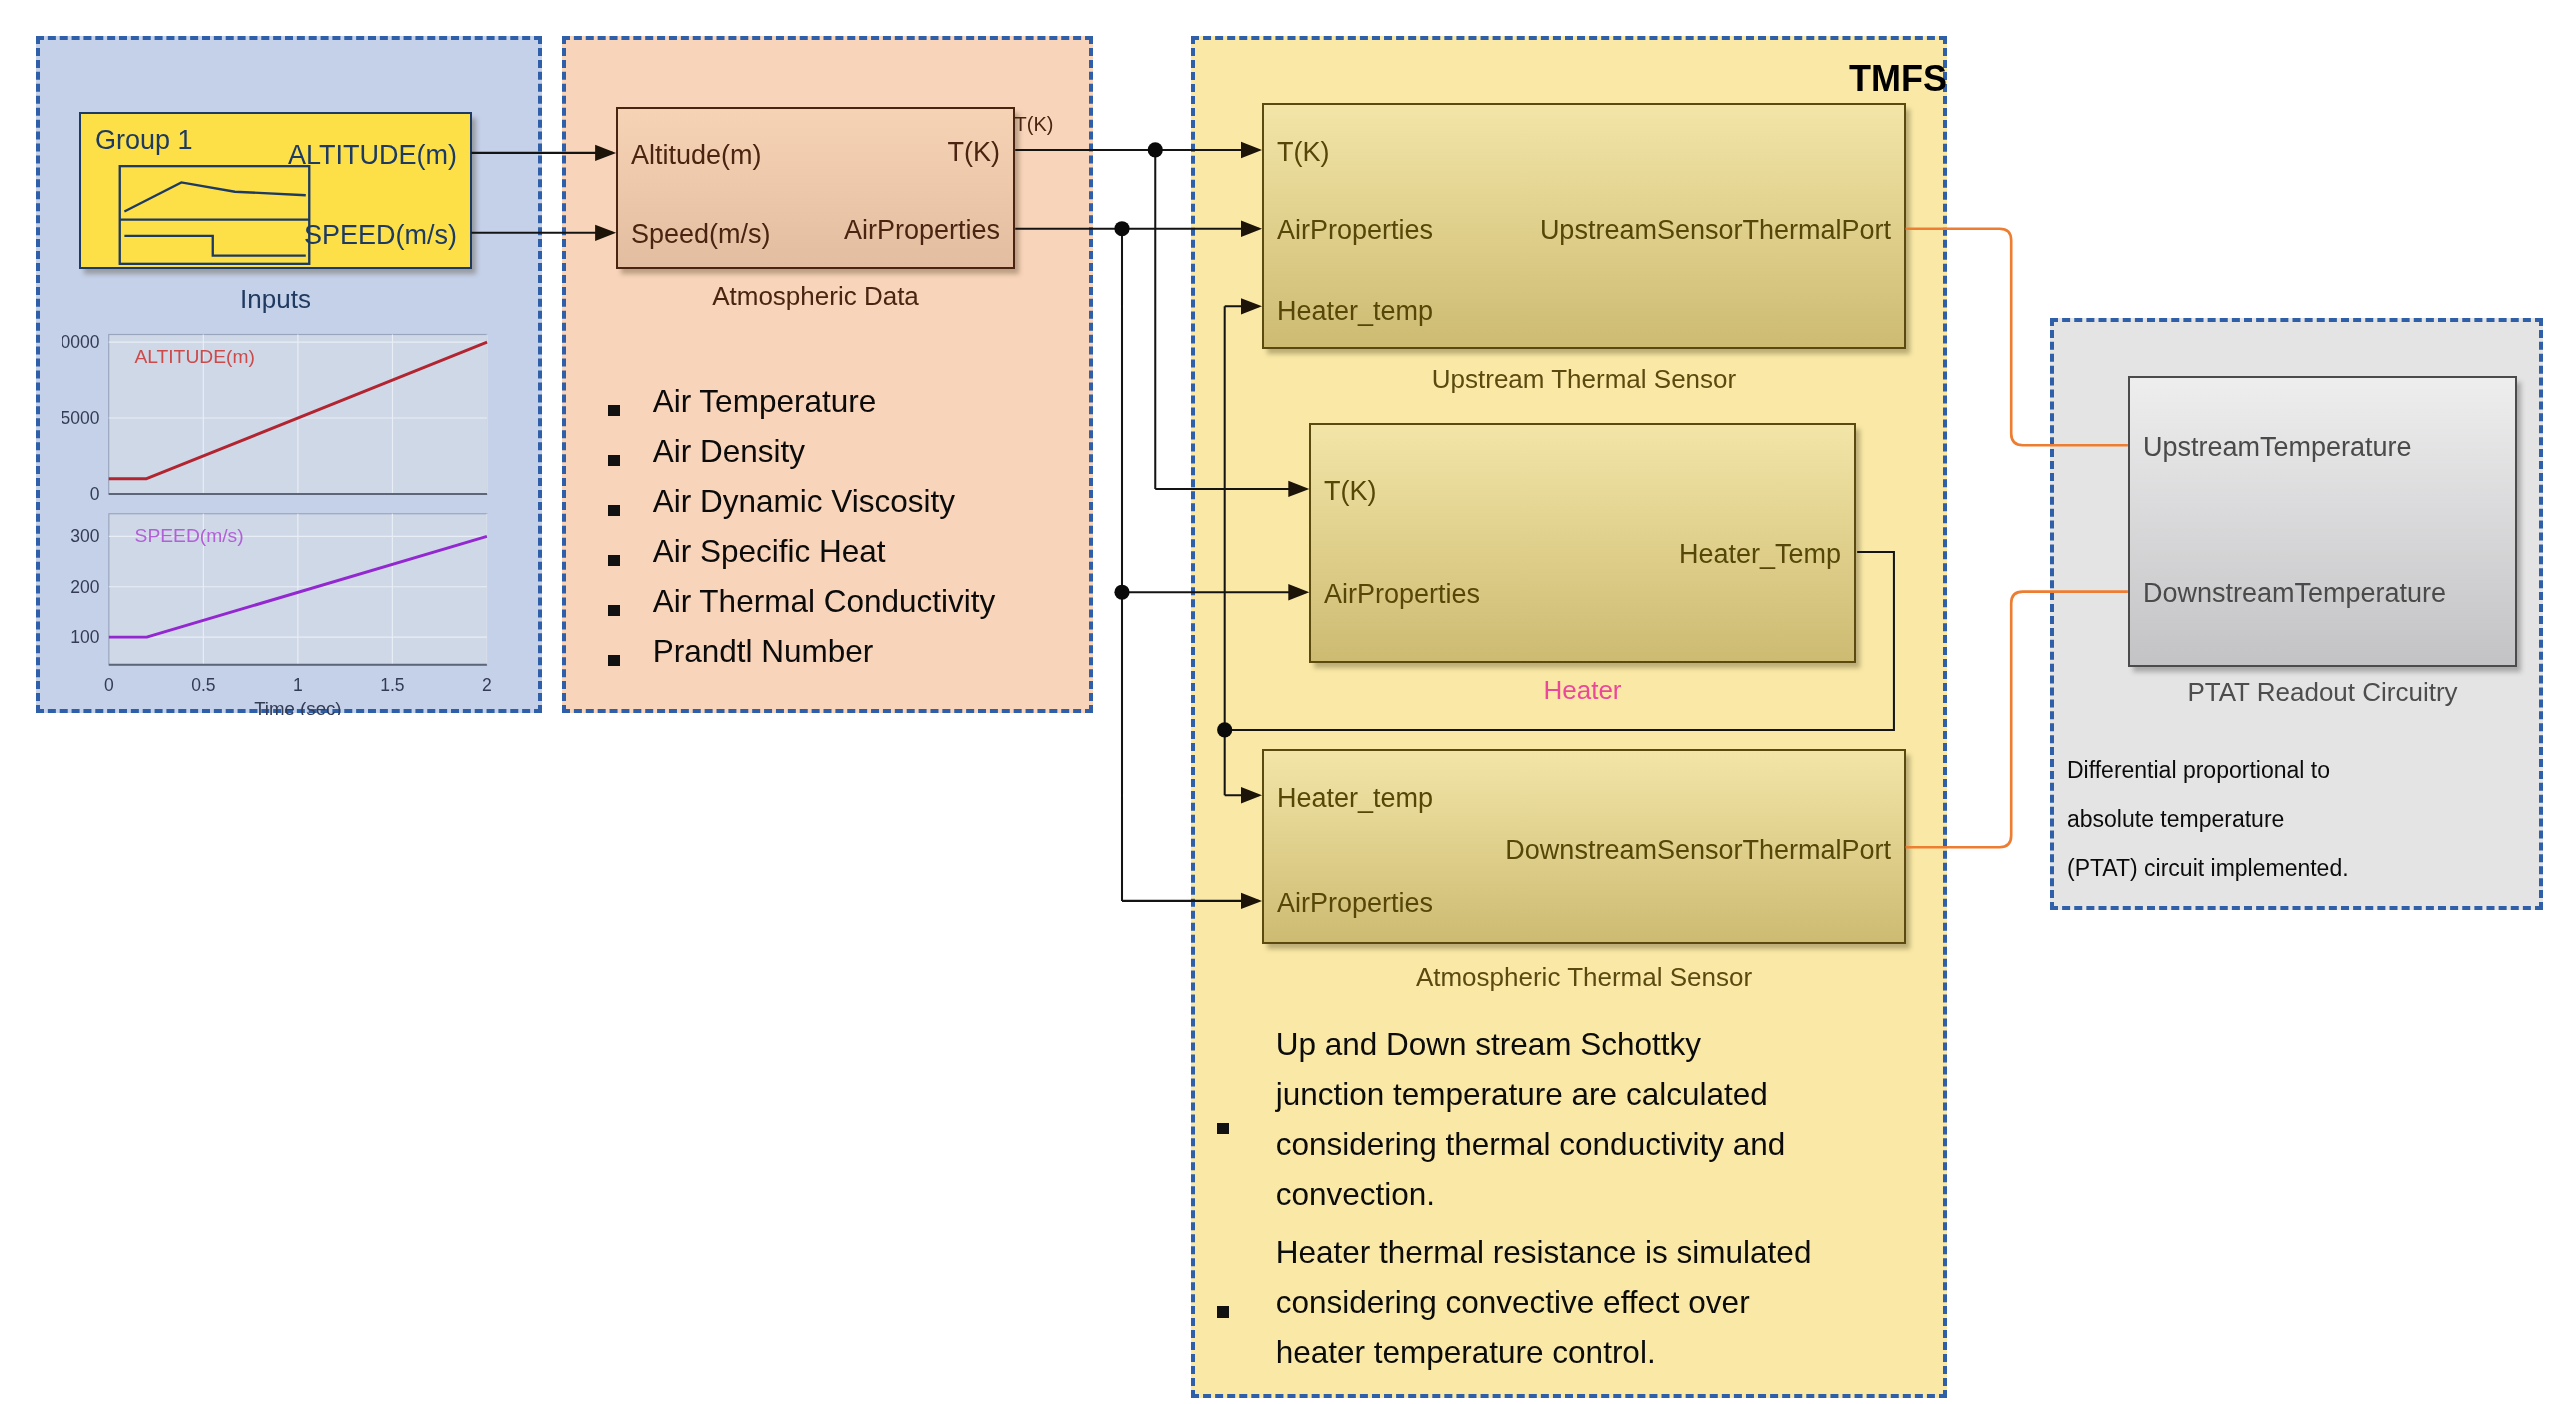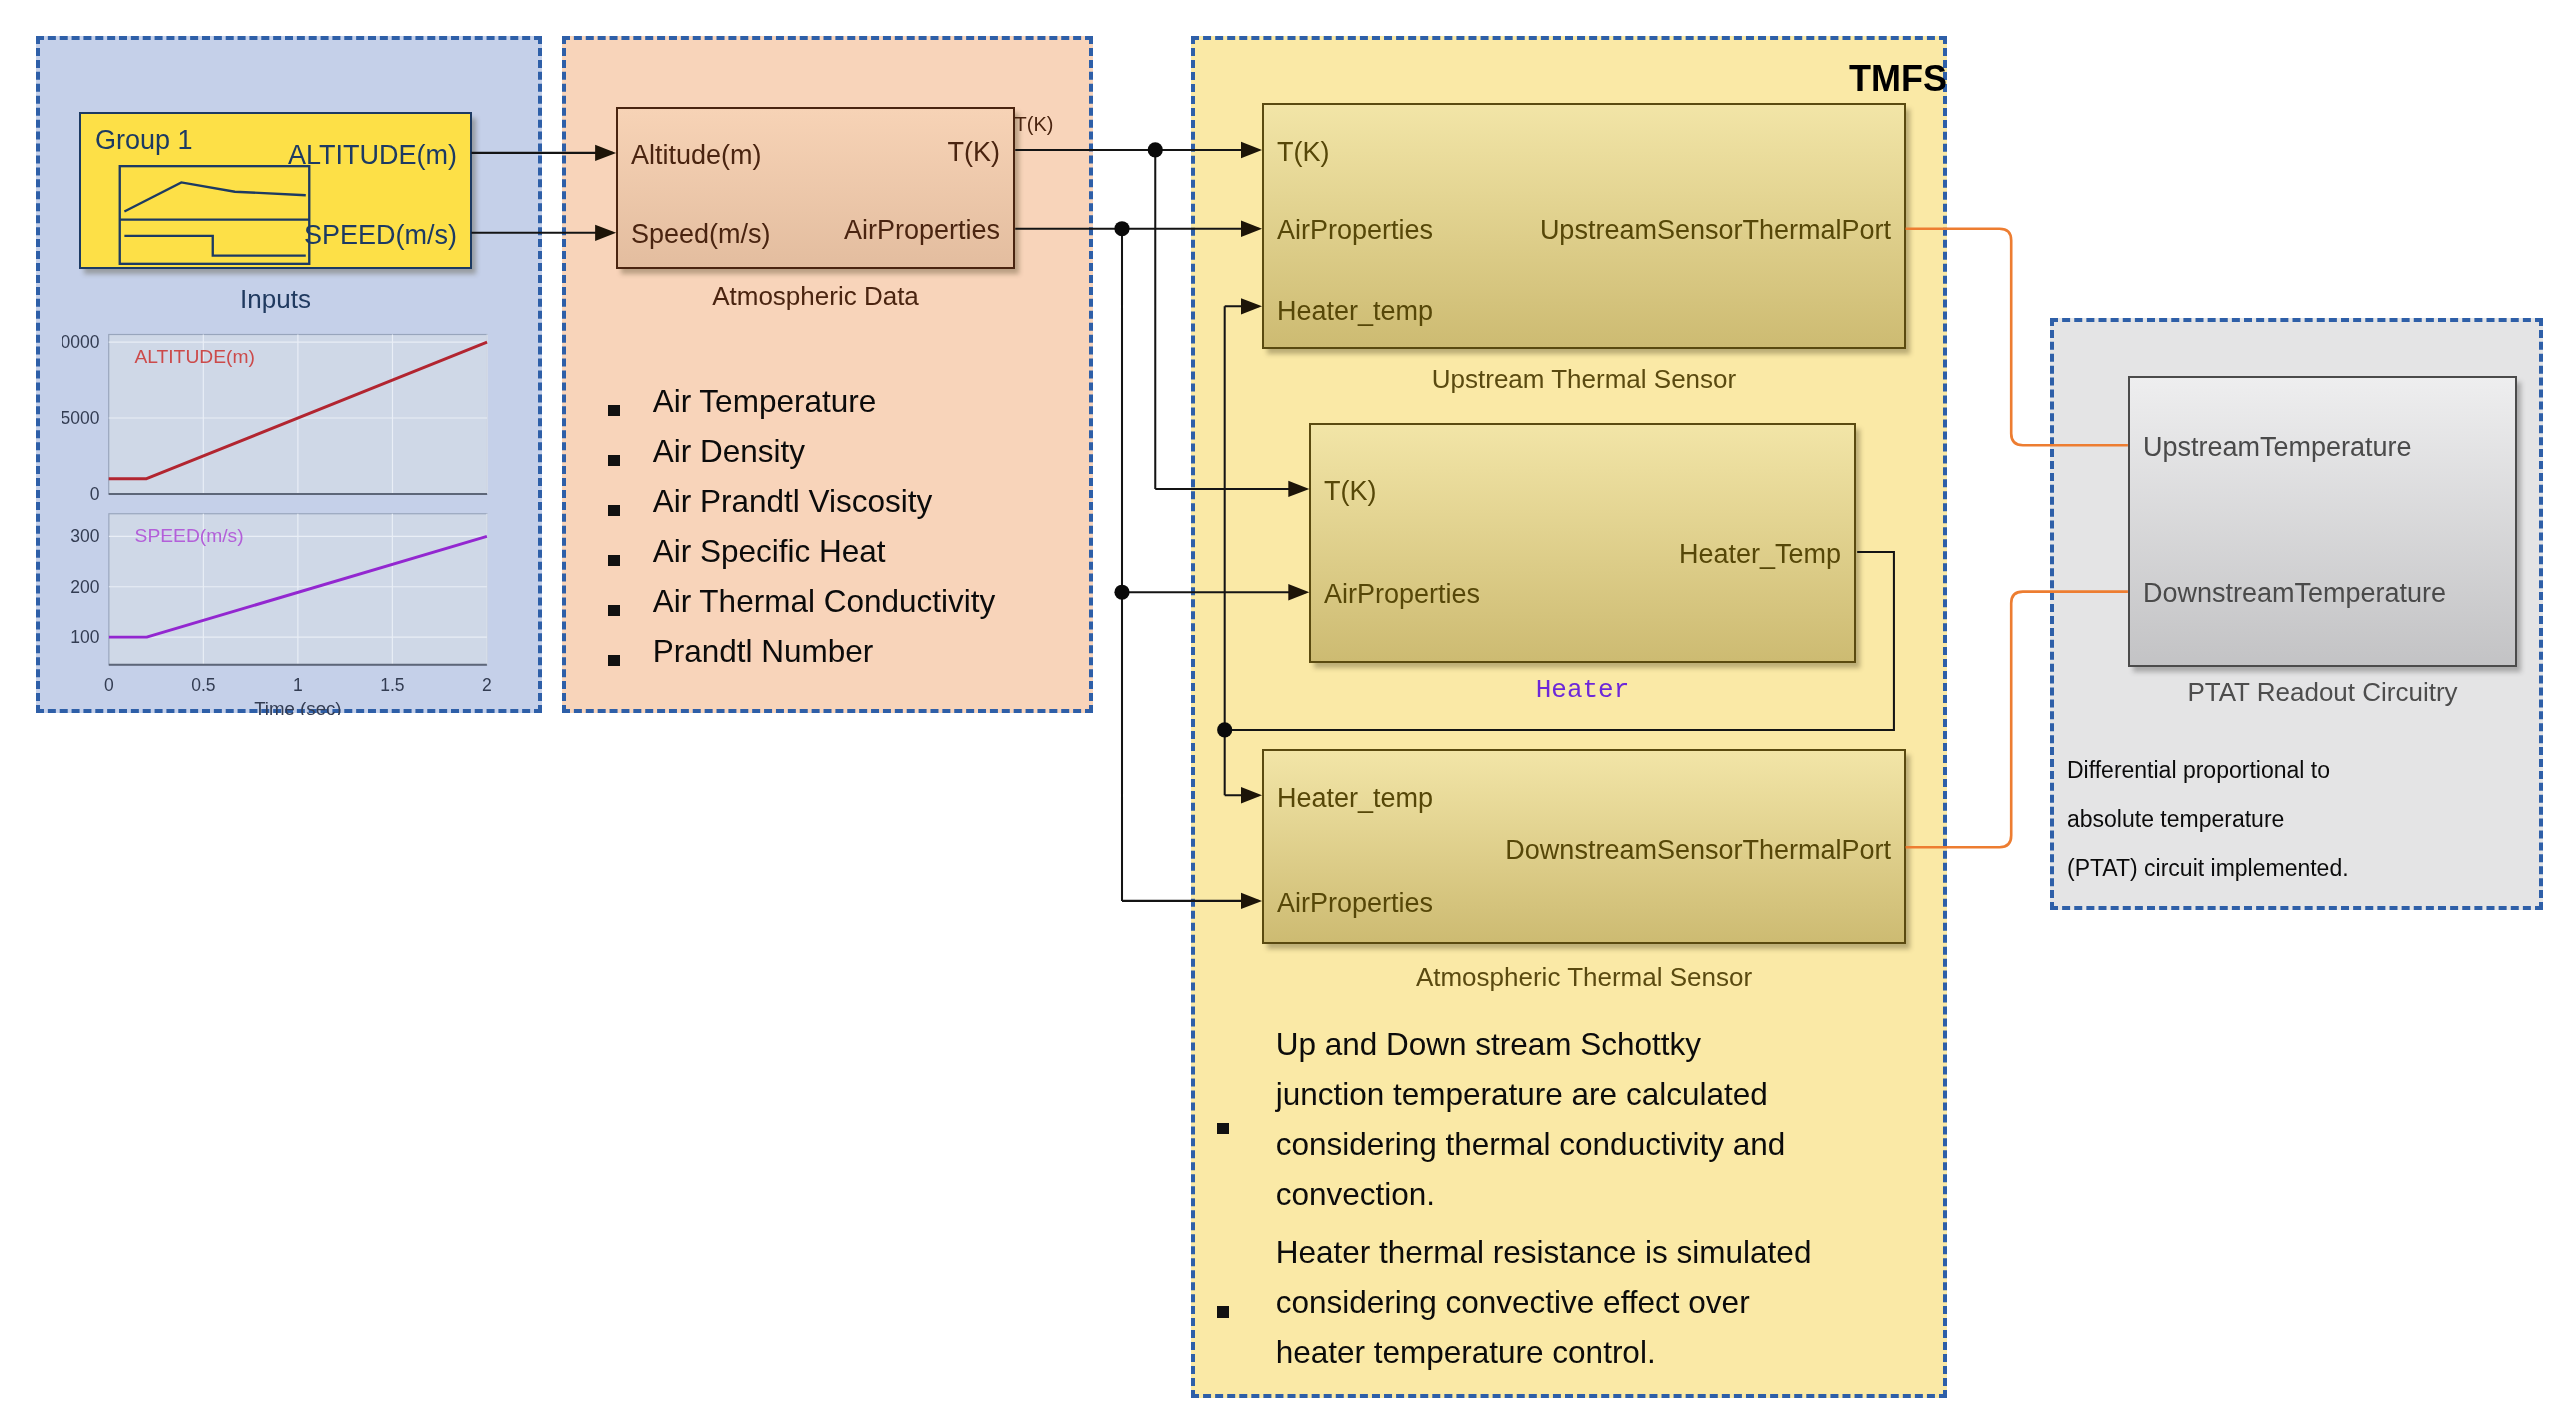--- a/index.html
+++ b/index.html
@@ -26,21 +26,21 @@
               box-shadow:5.3px 5.8px 4.7px rgba(60,60,60,.35);}
 
   .port{position:absolute;transform:translateY(-50%);font-size:27px;line-height:1;white-space:nowrap;}
   .port.in{left:13px;}
   .port.out{right:13px;text-align:right;}
 
   .caption{position:absolute;transform:translateY(-50%);text-align:center;font-size:26px;white-space:nowrap;}
   .cap-inputs{left:79px;top:299px;width:393px;color:#203a60;}
   .cap-atmos{left:616px;top:296px;width:399px;color:#4a2410;}
   .cap-upstream{left:1262px;top:379px;width:644px;color:#5a4a10;}
-  .cap-heater{left:1309px;top:690px;width:547px;color:#6d28d9;font-family:Liberation Mono, monospace;}
+  .cap-heater{left:1309px;top:690px;width:547px;color:#ec4899;}
   .cap-downstream{left:1262px;top:977px;width:644px;color:#5a4a10;}
   .cap-ptat{left:2128px;top:692px;width:389px;color:#4d4d4d;}
 
   .g1-title{position:absolute;left:14px;top:10.5px;font-size:27px;}
   .g1-icon{position:absolute;left:37px;top:51px;}
 
   .tmfs-title{position:absolute;left:1191px;top:79px;width:756px;transform:translateY(-50%);
               text-align:right;font-size:36px;font-weight:bold;color:#000;}
 
   .wire-label{position:absolute;left:1034px;top:124px;transform:translate(-50%,-50%);
@@ -143,21 +143,21 @@
     <div class="bullet-item">
         <span class="bullet-square"></span>
         <span class="bullet-text">Air Temperature</span>
       </div>
     <div class="bullet-item">
         <span class="bullet-square"></span>
         <span class="bullet-text">Air Density</span>
       </div>
     <div class="bullet-item">
         <span class="bullet-square"></span>
-        <span class="bullet-text">Air Prandtl Viscosity</span>
+        <span class="bullet-text">Air Dynamic Viscosity</span>
       </div>
     <div class="bullet-item">
         <span class="bullet-square"></span>
         <span class="bullet-text">Air Specific Heat</span>
       </div>
     <div class="bullet-item">
         <span class="bullet-square"></span>
         <span class="bullet-text">Air Thermal Conductivity</span>
       </div>
     <div class="bullet-item">

